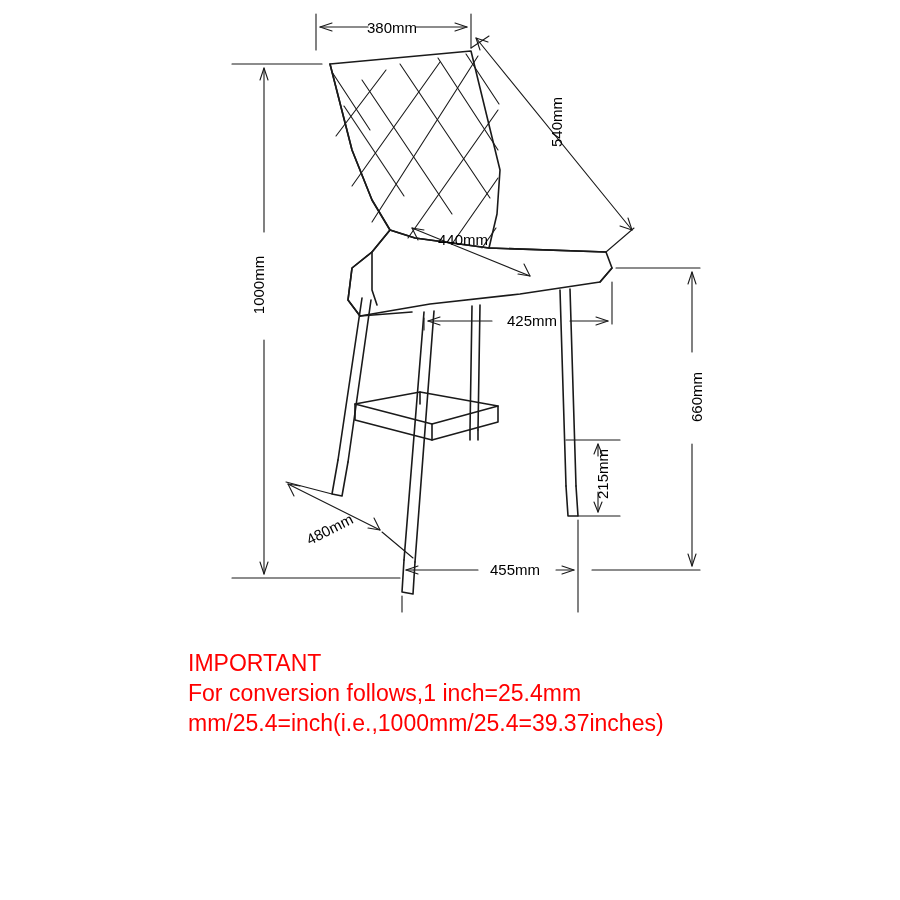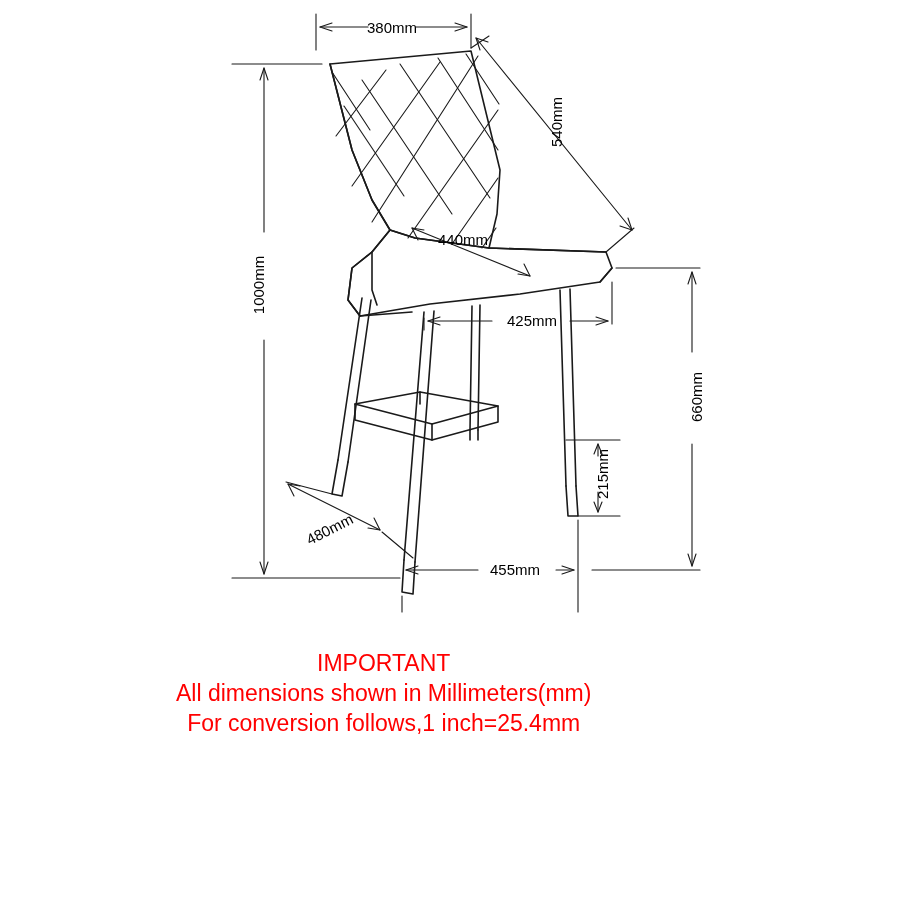--- a/index.html
+++ b/index.html
@@ -21,28 +21,27 @@
   }
   svg.drawing {
     position: absolute;
     top: 0;
     left: 0;
     width: 900px;
     height: 900px;
   }
   .notes {
     position: absolute;
-    left: 176px;
+    left: 188px;
     top: 648px;
     color: #ff0000;
     font-size: 23px;
     line-height: 30px;
     font-family: "Liberation Sans", sans-serif;
     white-space: nowrap;
-    text-align: center;
   }
   .notes div { margin: 0; padding: 0; }
   .dimtext {
     font-family: "Liberation Sans", sans-serif;
     font-size: 15px;
     fill: #000000;
   }
 </style>
 </head>
 <body>
@@ -168,17 +167,17 @@
       <text class="dimtext" text-anchor="middle" x="532" y="326">425mm</text>
       <text class="dimtext" transform="rotate(-90 702 397)" text-anchor="middle" x="702" y="397">660mm</text>
       <text class="dimtext" transform="rotate(-90 608 474)" text-anchor="middle" x="608" y="474">215mm</text>
       <text class="dimtext" transform="rotate(-27 332 534)" text-anchor="middle" x="332" y="534">480mm</text>
       <text class="dimtext" text-anchor="middle" x="515" y="575">455mm</text>
     </g>
   </svg>
 
   <div class="notes">
     <div>IMPORTANT</div>
-    <div>All dimensions shown in Millimeters(mm)</div>
     <div>For conversion follows,1 inch=25.4mm</div>
+    <div>mm/25.4=inch(i.e.,1000mm/25.4=39.37inches)</div>
   </div>
 
 </div>
 
 </body></html>

